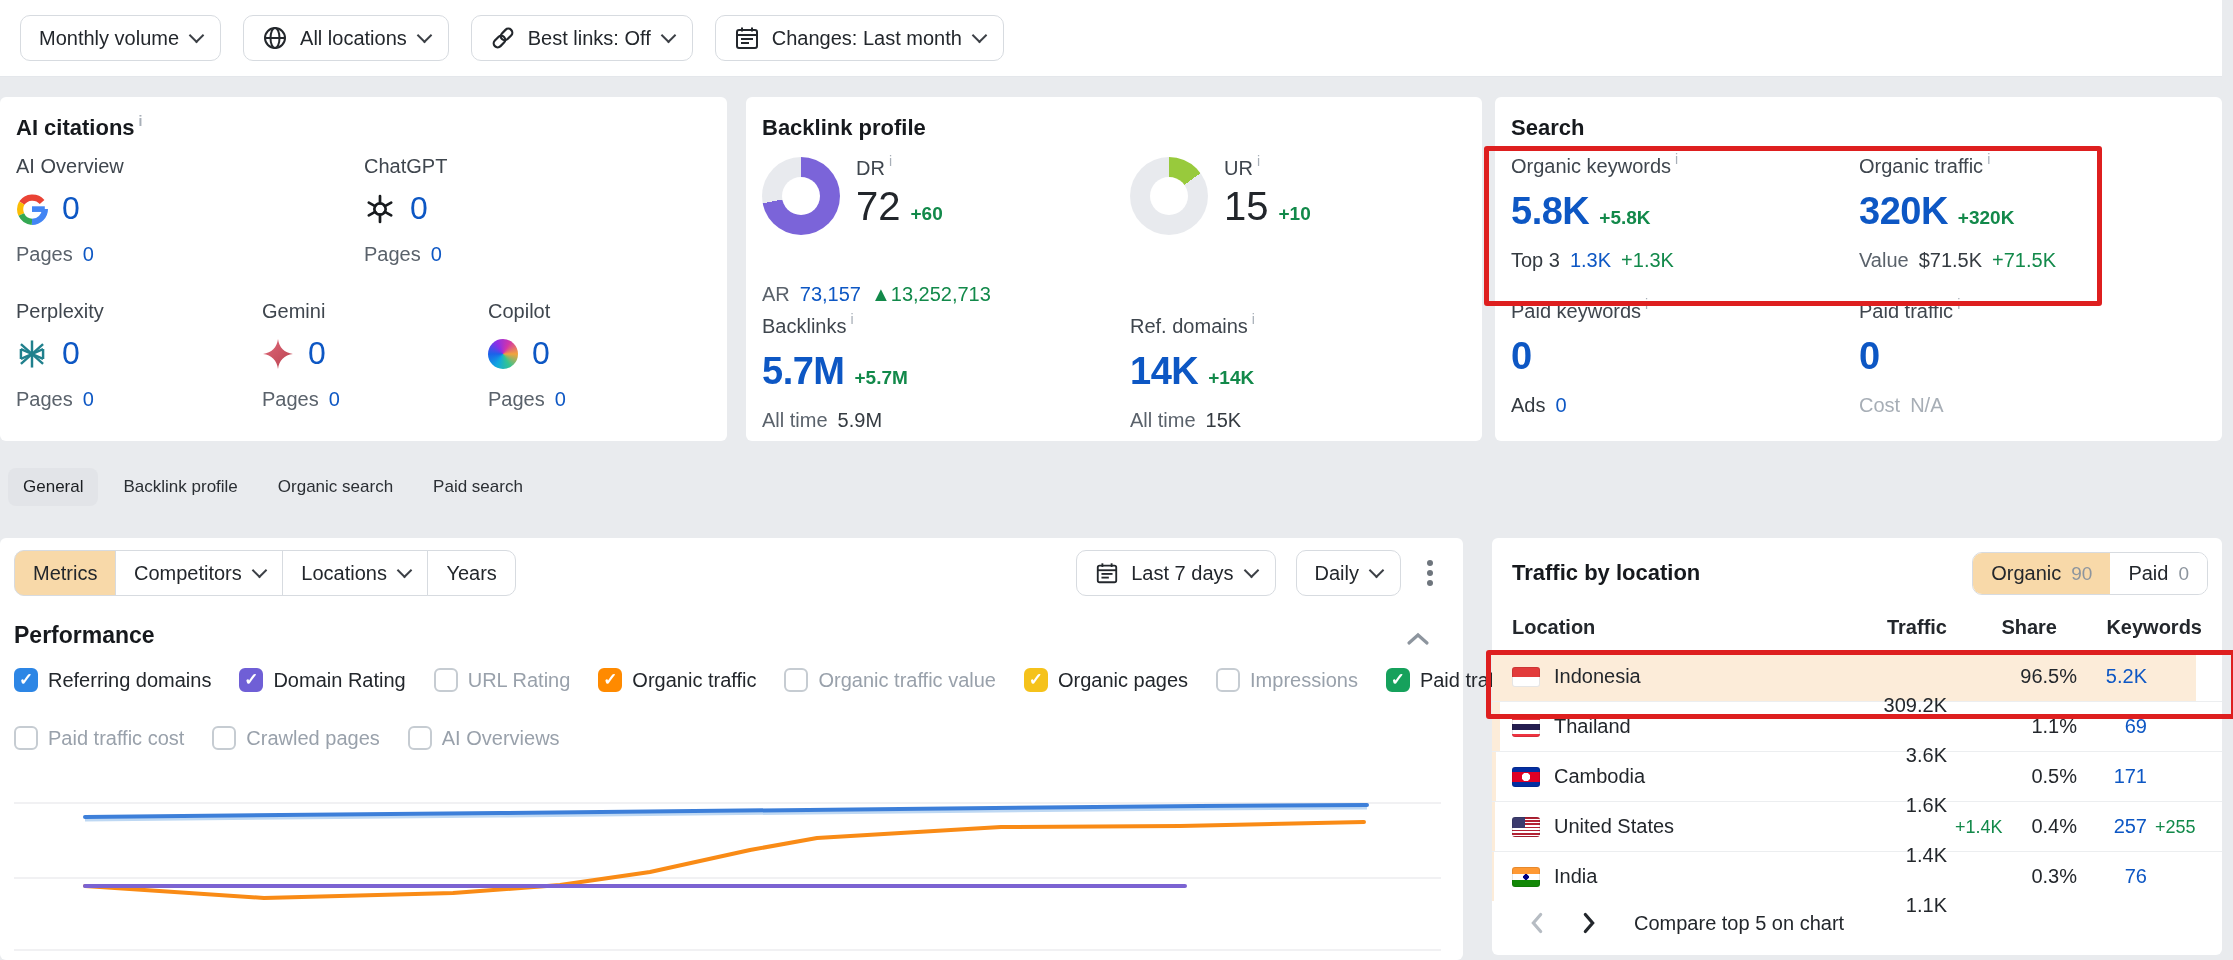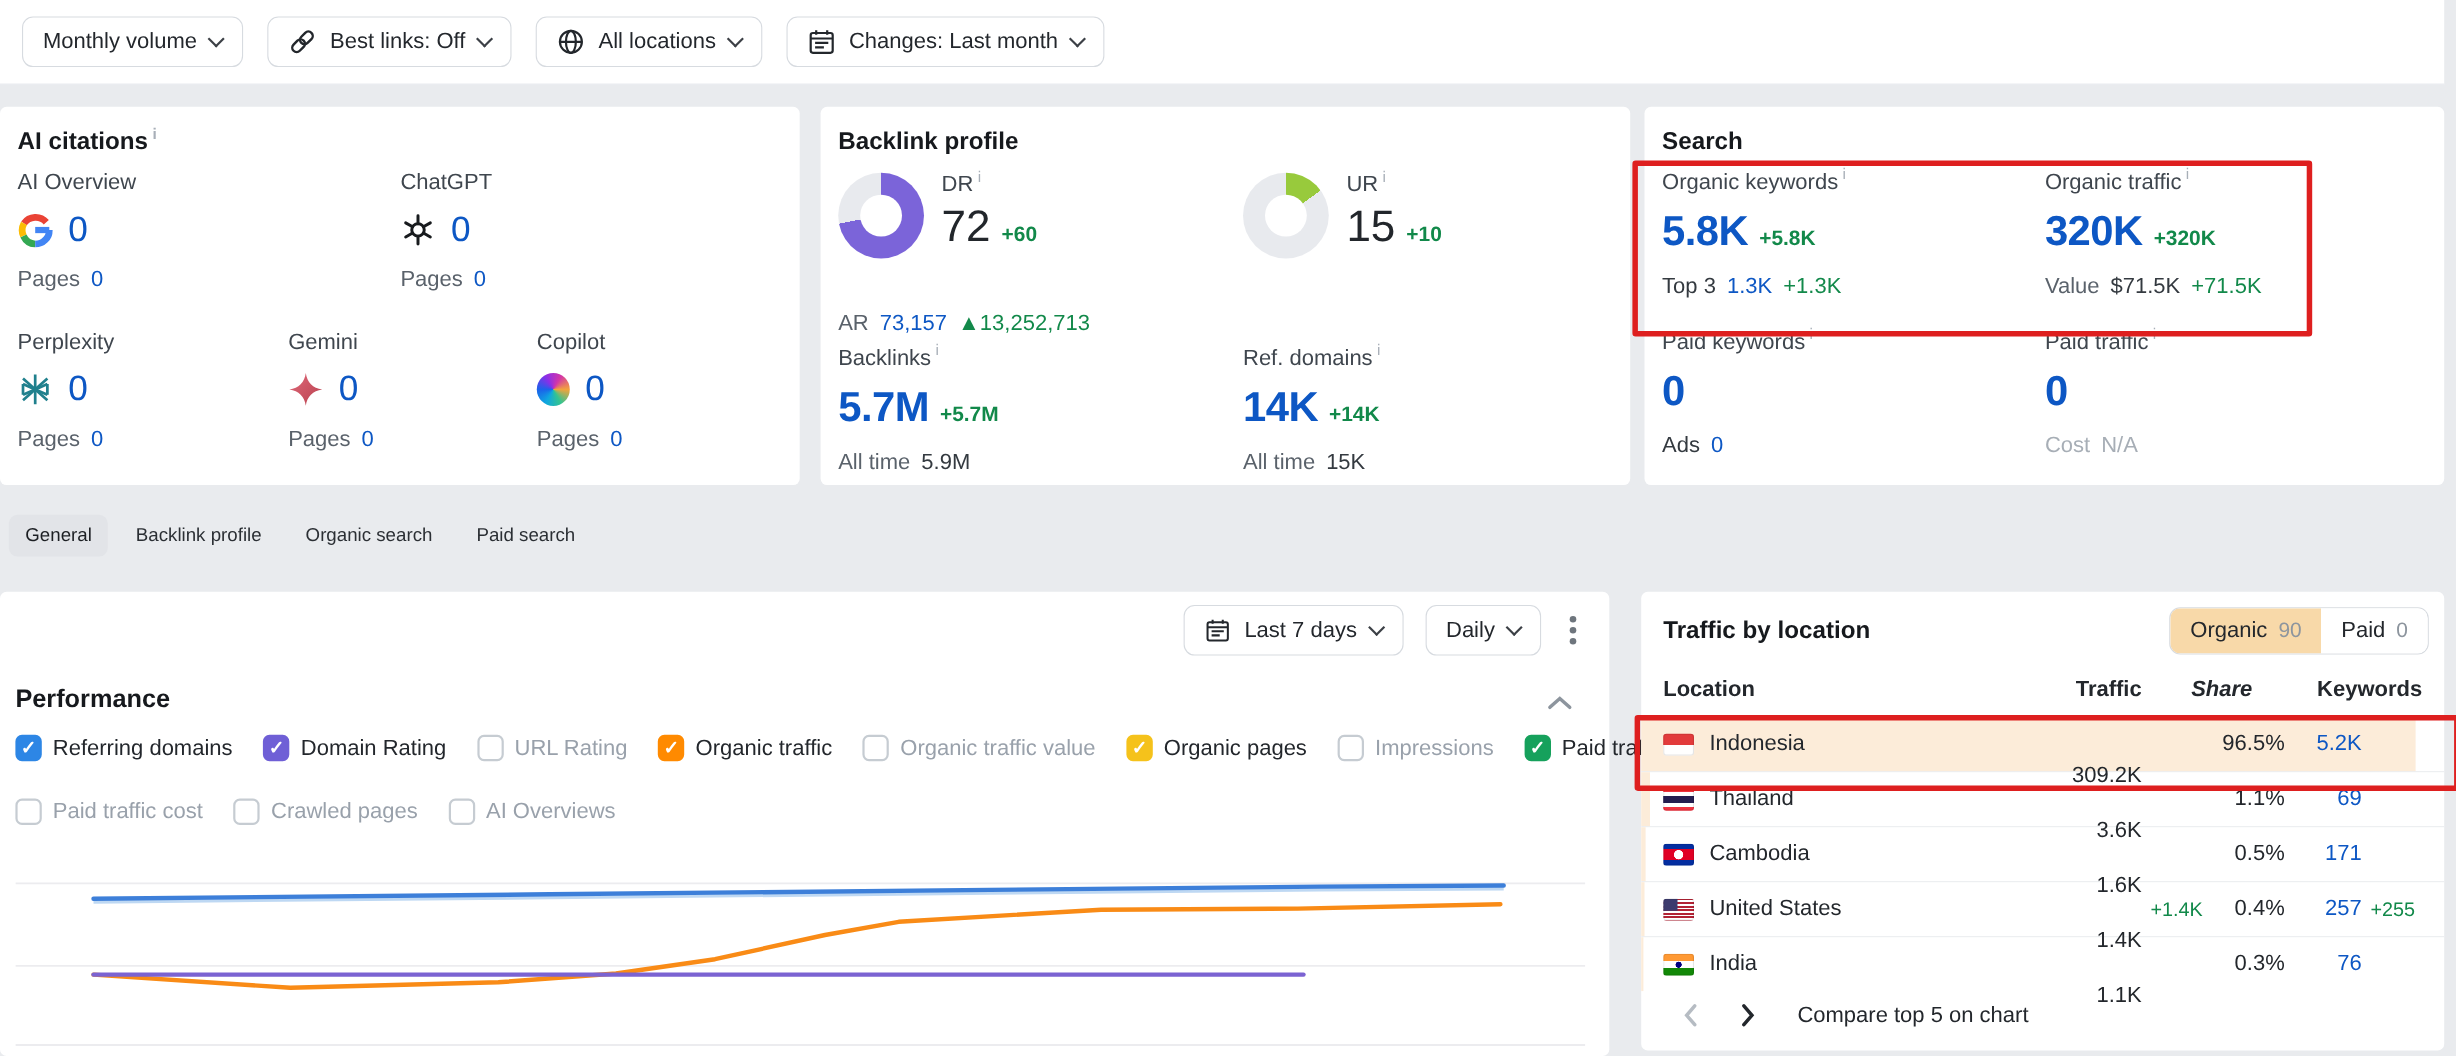--- a/index.html
+++ b/index.html
@@ -103,36 +103,36 @@
 </style>
 </head>
 <body>
 
 <div class="topbar">
   <button class="tbtn">
     <span>Monthly volume</span>
     <span class="caret"></span>
   </button>
   <button class="tbtn">
+    <svg class="icn" width="26" height="26" viewBox="0 0 26 26" fill="none" stroke="#23272c" stroke-width="2">
+      <circle cx="13" cy="13" r="10"></circle>
+        <ellipse cx="13" cy="13" rx="4.5" ry="10"></ellipse>
+        <line x1="3" y1="13" x2="23" y2="13"></line>
+    </svg>
+    <span>All locations</span>
+    <span class="caret"></span>
+  </button>
+  <button class="tbtn">
     <svg class="icn" width="26" height="26" viewBox="0 0 26 26" fill="none" stroke="#23272c" stroke-width="2.2">
       <g transform="rotate(-45 13 13)">
         <rect x="1.5" y="9" width="13" height="8" rx="4"></rect>
           <rect x="11.5" y="9" width="13" height="8" rx="4"></rect>
       </g>
     </svg>
     <span>Best links: Off</span>
-    <span class="caret"></span>
-  </button>
-  <button class="tbtn">
-    <svg class="icn" width="26" height="26" viewBox="0 0 26 26" fill="none" stroke="#23272c" stroke-width="2">
-      <circle cx="13" cy="13" r="10"></circle>
-        <ellipse cx="13" cy="13" rx="4.5" ry="10"></ellipse>
-        <line x1="3" y1="13" x2="23" y2="13"></line>
-    </svg>
-    <span>All locations</span>
     <span class="caret"></span>
   </button>
   <button class="tbtn">
     <svg class="icn" width="26" height="26" viewBox="0 0 26 26" fill="none" stroke="#23272c" stroke-width="2">
       <rect x="3" y="5" width="20" height="18" rx="2"></rect>
         <line x1="3" y1="10" x2="23" y2="10"></line>
       <line x1="8" y1="2.5" x2="8" y2="6.5"></line>
         <line x1="18" y1="2.5" x2="18" y2="6.5"></line>
       <line x1="7" y1="14" x2="19" y2="14"></line>
         <line x1="7" y1="18" x2="15" y2="18"></line>
@@ -337,20 +337,36 @@
 </div>
 
 <div class="tabs">
   <div class="tab active">General</div>
   <div class="tab">Backlink profile</div>
   <div class="tab">Organic search</div>
   <div class="tab">Paid search</div>
 </div>
 
 <div class="card" id="card-main">
+  <div class="segwrap">
+    <div class="seg active">
+        <span>Metrics</span>
+      </div>
+    <div class="seg">
+        <span>Competitors</span>
+        <span class="caret"></span>
+      </div>
+    <div class="seg">
+        <span>Locations</span>
+        <span class="caret"></span>
+      </div>
+    <div class="seg">
+        <span>Years</span>
+      </div>
+  </div>
   <div class="hdr-right">
     <button class="tbtn">
       <svg class="icn" width="24" height="24" viewBox="0 0 26 26" fill="none" stroke="#23272c" stroke-width="2">
         <rect x="3" y="5" width="20" height="18" rx="2"></rect>
           <line x1="3" y1="10" x2="23" y2="10"></line>
         <line x1="8" y1="2.5" x2="8" y2="6.5"></line>
           <line x1="18" y1="2.5" x2="18" y2="6.5"></line>
         <line x1="7" y1="14" x2="19" y2="14"></line>
           <line x1="7" y1="18" x2="15" y2="18"></line>
       </svg>
@@ -438,21 +454,21 @@
       <span class="cnt">90</span>
     </div>
     <div class="tseg">
       <span>Paid</span>
       <span class="cnt">0</span>
     </div>
   </div>
   <div class="thead">
     <span style="left:20px;">Location</span>
     <span style="left:330px;width:125px;text-align:right;">Traffic</span>
-    <span style="left:500px;width:85px;text-align:left;font-style:italic;">Share</span>
+    <span style="left:480px;width:85px;text-align:right;">Share</span>
     <span style="left:595px;width:115px;text-align:right;">Keywords</span>
   </div>
   <div class="divider"></div>
   <div id="traffic-rows">
       <div class="trow">
         <div class="share-bar" style="width: 96.5%;"></div>
         <div class="c-name">
           <span class="flag flag-id"></span>
           <span>Indonesia</span>
         </div>

